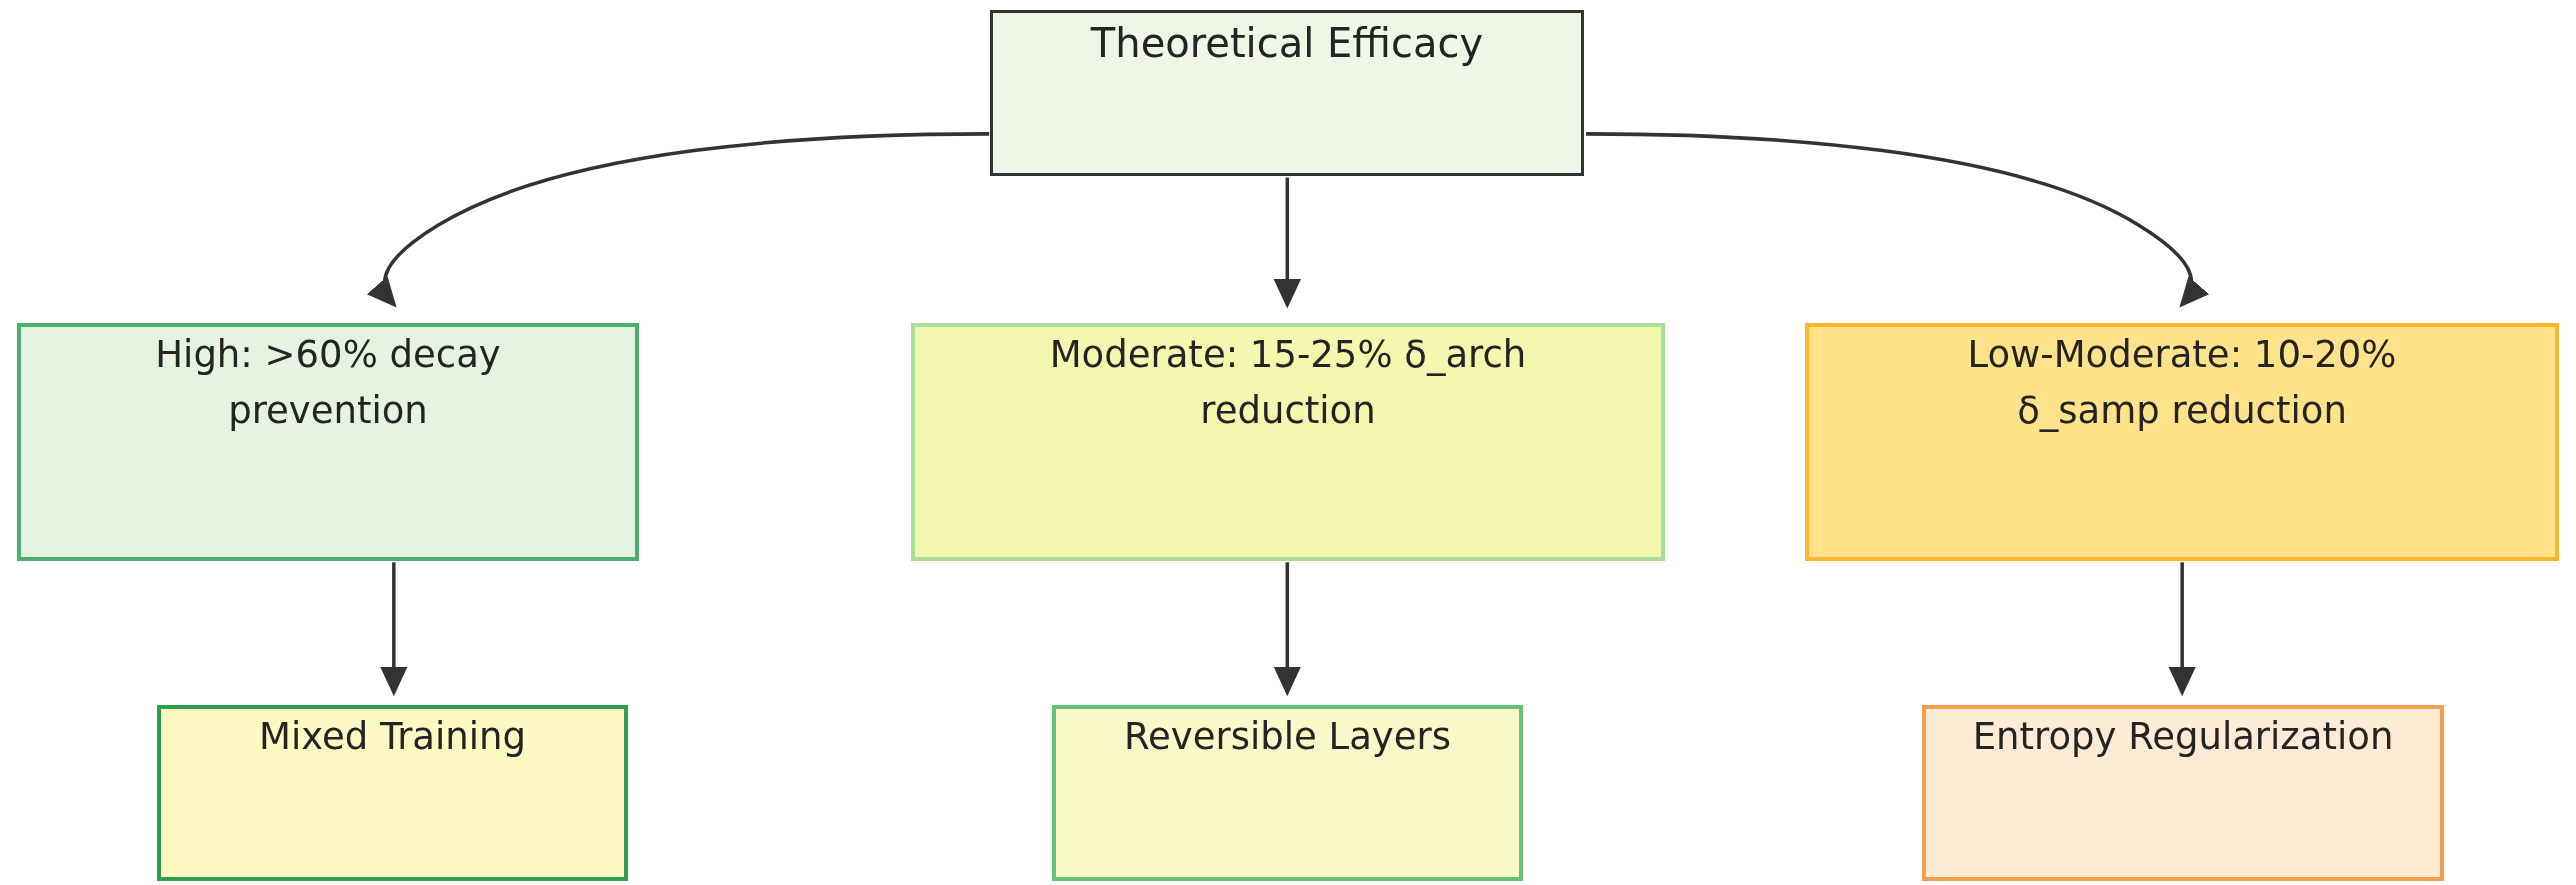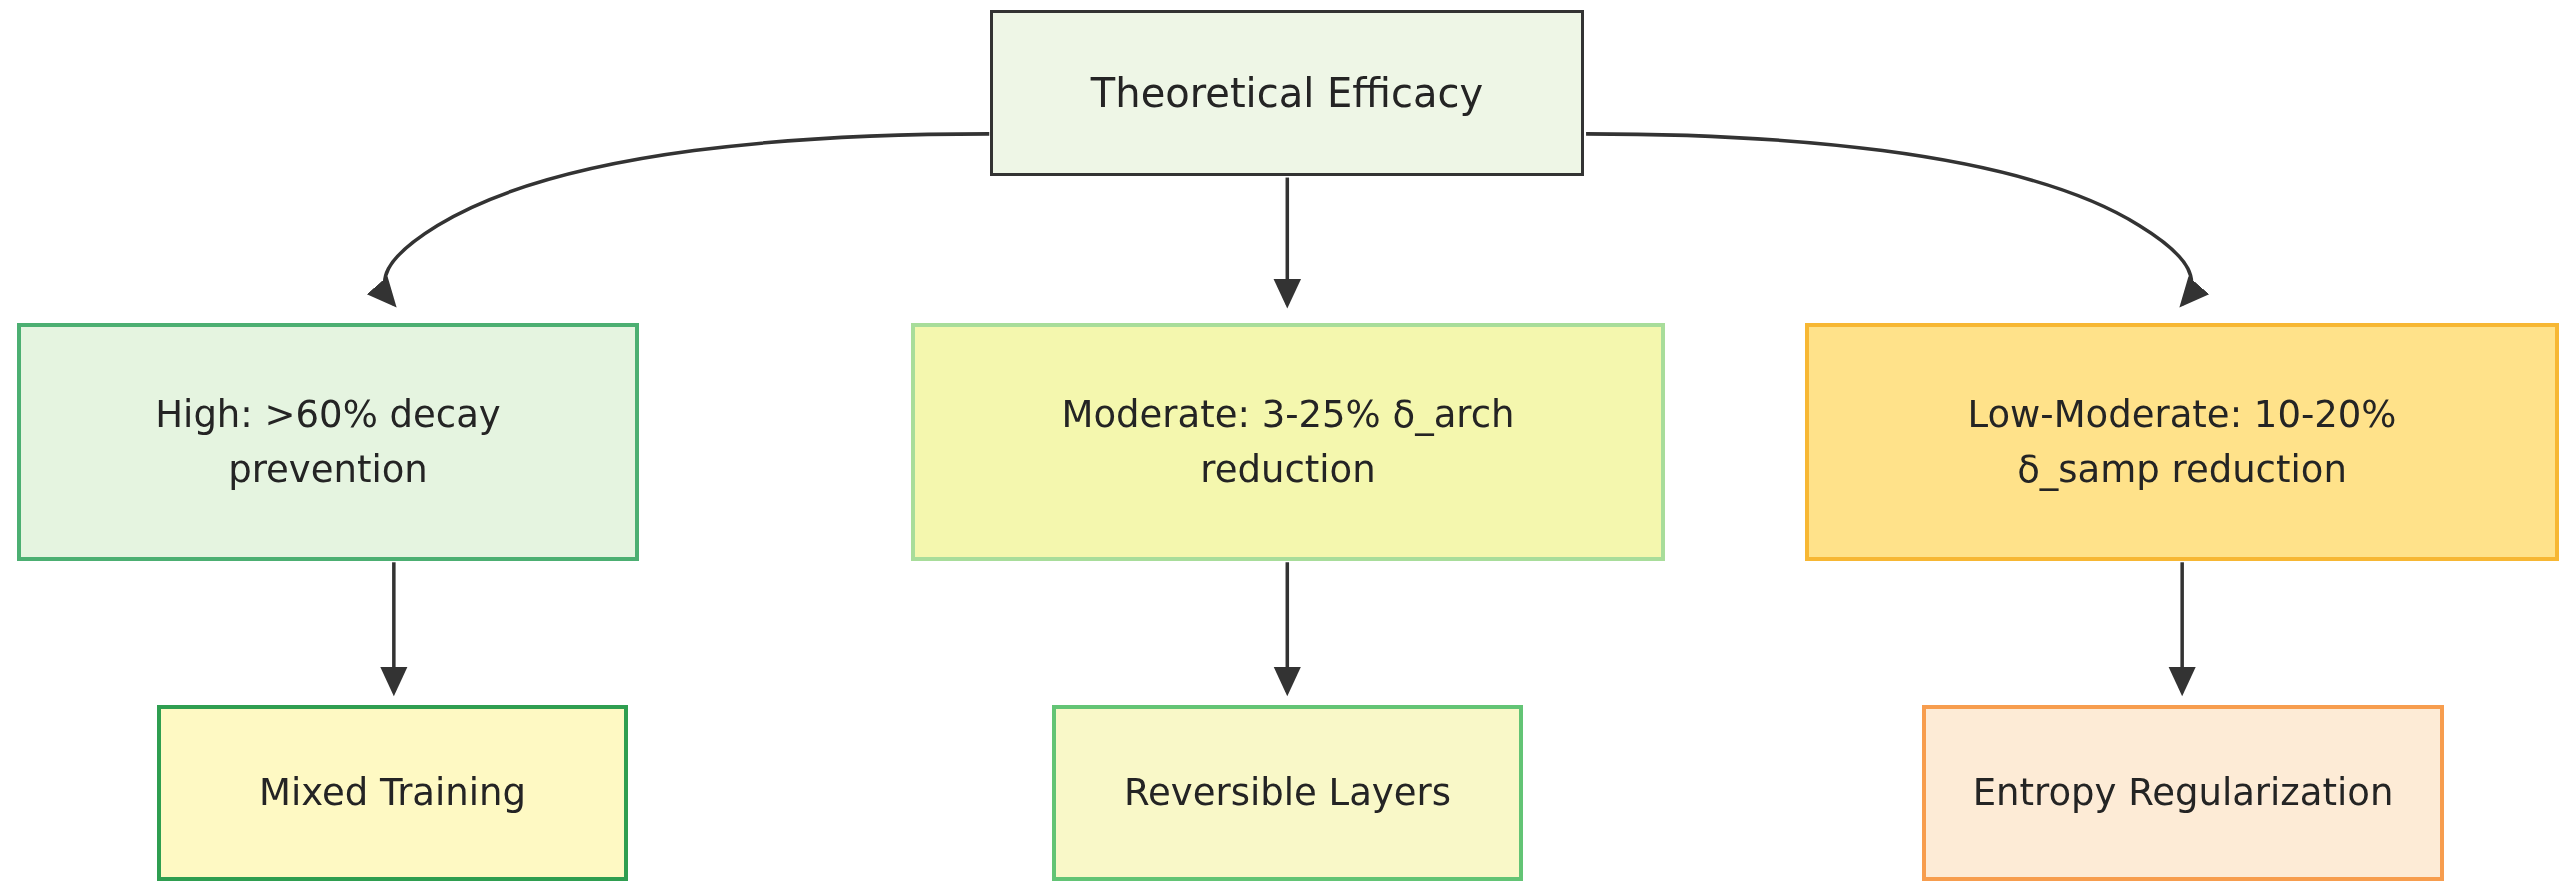--- a/index.html
+++ b/index.html
@@ -24,21 +24,21 @@
     left: 0;
     top: 0;
     width: 2576px;
     height: 885px;
     pointer-events: none;
   }
   .node {
     position: absolute;
     box-sizing: border-box;
     display: flex;
-    align-items: center;
+    align-items: flex-start;
     justify-content: center;
     text-align: center;
     color: #242424;
     line-height: 1.5;
   }
   .node .node-label {
     display: block;
     width: 100%;
     padding: 0 18.3px;
     box-sizing: border-box;
@@ -142,21 +142,21 @@
   <div class="node" id="node-root">
     <span class="node-label">Theoretical Efficacy</span>
   </div>
 
   <div class="node" id="node-high">
     <span class="node-label">High: &gt;60% decay
 prevention</span>
   </div>
 
   <div class="node" id="node-moderate">
-    <span class="node-label">Moderate: 3-25% δ_arch
+    <span class="node-label">Moderate: 15-25% δ_arch
 reduction</span>
   </div>
 
   <div class="node" id="node-lowmoderate">
     <span class="node-label">Low-Moderate: 10-20%
 δ_samp reduction</span>
   </div>
 
   <div class="node" id="node-mixed-training">
     <span class="node-label">Mixed Training</span>

